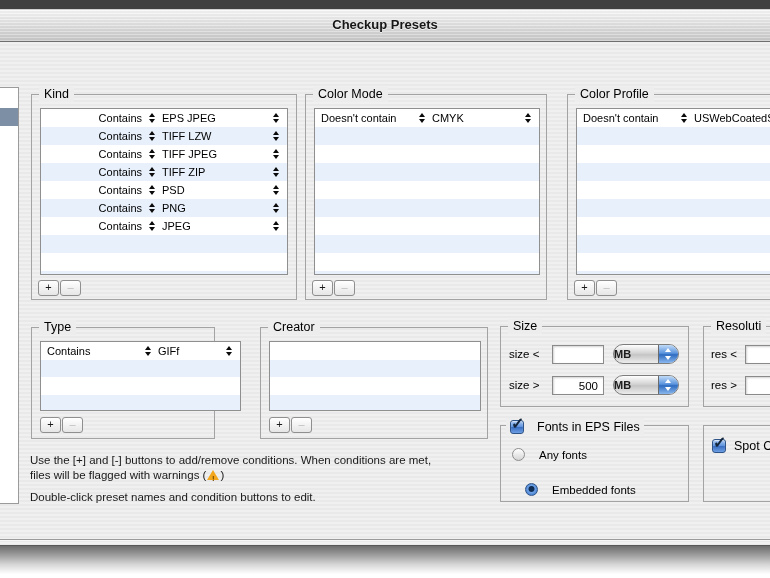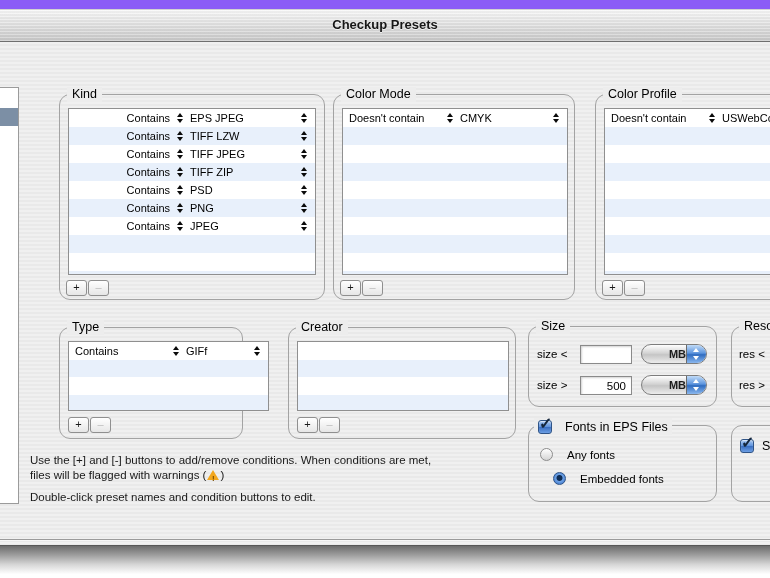--- a/index.html
+++ b/index.html
@@ -1,17 +1,17 @@
 <!DOCTYPE html>
 <html><head>
 <meta charset="utf-8">
 <style>
   * { margin:0; padding:0; box-sizing:border-box; }
   html,body { width:770px; height:578px; background:#fff; font-family:"Liberation Sans",sans-serif; }
-  #stage { position:relative; width:770px; height:578px; overflow:hidden; background:#8b5cf6; }
+  #stage { position:relative; width:770px; height:578px; overflow:hidden; background:#404040; }
 
   
   .titlebar {
     position:absolute; left:0; top:9px; width:770px; height:33px;
     background-image:
       repeating-linear-gradient(180deg, rgba(255,255,255,.25) 0 1px, rgba(0,0,0,.035) 1px 3px),
       linear-gradient(#f8f8f8, #c9c9c9);
     border-top:1px solid #d2d2d2; border-bottom:1px solid #6f6f6f;
   }
   .titlebar .title {
@@ -30,21 +30,21 @@
   .divider { position:absolute; left:0; top:497px; width:770px; height:1px; background:#9a9a9a; box-shadow:0 1px 0 #f6f6f6; }
 
   
   .preset-list {
     position:absolute; left:-3px; top:45px; width:22px; height:417px;
     background:#fff; border:1px solid #9b9b9b;
   }
   .preset-sel { position:absolute; left:0; top:20px; width:100%; height:18px; background:#7c8fa5; }
 
   
-  .group { position:absolute; border:1px solid #a3a3a3; border-radius:11px;margin-left:28px; }
+  .group { position:absolute; border:1px solid #a3a3a3; border-radius:0; }
   .glabel {
     position:absolute; top:-8px; left:7px; background:#ededed; padding:0 5px;
     font-size:12.5px; line-height:15px; color:#000; white-space:nowrap;
   }
   .g-kind    { left:31px;  top:52px;  width:266px; height:206px; }
   .g-cmode   { left:305px; top:52px;  width:242px; height:206px; }
   .g-cprof   { left:567px; top:52px;  width:226px; height:206px; }
   .g-type    { left:31px;  top:285px; width:184px; height:112px; }
   .g-creator { left:260px; top:285px; width:228px; height:112px; }
   .g-size    { left:500px; top:284px; width:189px; height:81px; }
@@ -91,21 +91,21 @@
   .flabel { position:absolute; font-size:11.5px; color:#000; white-space:nowrap; }
   .tf {
     position:absolute; height:19px; background:#fff; border:1px solid #8a8a8a;
     box-shadow:inset 1px 1px 2px rgba(0,0,0,.18); font-family:inherit; font-size:11.5px; padding:0 5px; color:#000;
   }
   .tf.num { text-align:right; }
   .popup {
     position:absolute; width:66px; height:20px; border:1px solid #7d7d7d; border-radius:10px;
     background:linear-gradient(#ffffff,#d2d2d2 46%,#c5c5c5 54%,#ececec);
   }
-  .popup .plbl { position:absolute; left:0; top:0; width:44px; text-align:right; font-size:11px; font-weight:bold; line-height:18px; color:#1d1d1d; }
+  .popup .plbl { position:absolute; left:0; top:0; width:44px; text-align:left; font-size:11px; font-weight:bold; line-height:18px; color:#1d1d1d; }
   .popup .cap {
     position:absolute; right:0; top:0; width:20px; height:18px; border-radius:0 9px 9px 0;
     background:linear-gradient(#c0dbf8,#5d95de 45%,#2f6cc0 54%,#8ab7ee); border-left:1px solid #6b6b6b;
   }
   .cap i { position:absolute; left:6px; width:0; height:0; }
   .cap .up { top:3px;  border-left:3.5px solid transparent; border-right:3.5px solid transparent; border-bottom:4px solid #fff; }
   .cap .dn { bottom:3px; border-left:3.5px solid transparent; border-right:3.5px solid transparent; border-top:4px solid #fff; }
 
   
   .checkbox {
@@ -298,21 +298,21 @@
 
     <div class="group g-fonts">
       <div class="group-title-check">
         <span class="checkbox"></span>
         <span class="ck-label">Fonts in EPS Files</span>
       </div>
       <div class="radio-row" style="left:11px; top:22px;">
         <span class="radio"></span>
         <span class="rlabel">Any fonts</span>
       </div>
-      <div class="radio-row" style="left:11px; top:46px;padding-left:13px;">
+      <div class="radio-row" style="left:11px; top:57px;padding-left:13px;">
         <span class="radio sel"></span>
         <span class="rlabel">Embedded fonts</span>
       </div>
     </div>
 
     <div class="group g-spot">
       <div class="spot-row">
         <span class="checkbox"></span>
         <span class="ck-label">Spot C</span>
       </div>

